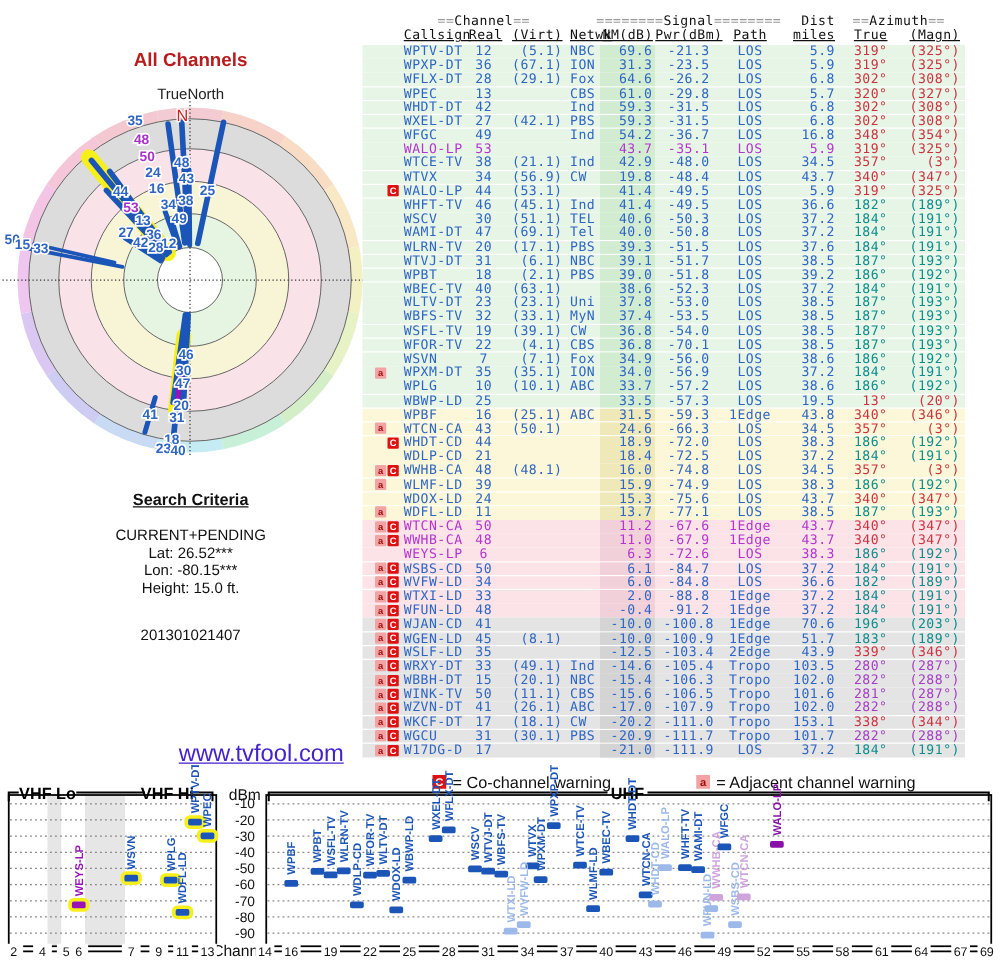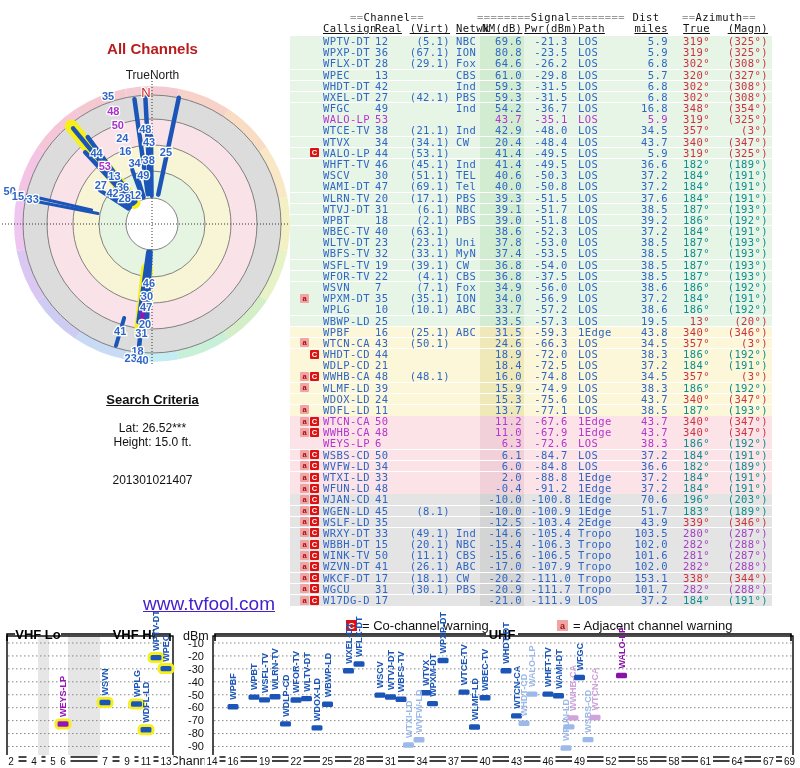--- a/index.html
+++ b/index.html
@@ -22,26 +22,26 @@
   .hu{text-decoration:underline;}
   .eq{color:#9a9a9a;}
   .trow{position:absolute;left:0;width:482px;height:10.6px;line-height:10.8px;}
   .trow .nmband{position:absolute;left:190px;width:44px;top:0;height:10.6px;}
   .band-green{background:#e6f5e6;} .band-green .nmband{background:#d2ecd2;}
   .band-yellow{background:#fbf7d8;} .band-yellow .nmband{background:#efe9ba;}
   .band-pink{background:#fbe3e8;} .band-pink .nmband{background:#f2d0d9;}
   .band-gray{background:#e4e4e4;} .band-gray .nmband{background:#d4d4d4;}
   .cell{position:absolute;white-space:pre;z-index:2;}
   .c-cs{left:33px;width:62px;}
-  .c-re{left:85px;width:24px;text-align:left;}
+  .c-re{left:85px;width:24px;text-align:center;}
   .c-vi{left:110px;width:50px;text-align:right;}
   .c-nw{left:166px;width:34px;}
   .c-nm{left:192px;width:40px;text-align:right;}
   .c-pw{left:234px;width:54px;text-align:center;}
-  .c-pa{left:288px;width:44px;text-align:left;}
+  .c-pa{left:288px;width:44px;text-align:center;}
   .c-mi{left:334px;width:44px;text-align:right;}
   .c-tr{left:380px;width:40px;text-align:right;}
   .c-mg{left:422px;width:56px;text-align:right;}
   .v{color:#2f66c4;}
   .an .v{color:#b435cf;}
   .azr{color:#cc3340;} .azt{color:#0e8d8d;} .azp{color:#a43fc4;}
   .badge{position:absolute;top:0.5px;width:9px;height:9px;font-size:7.5px;line-height:9.5px;
          text-align:center;font-weight:bold;z-index:3;border-radius:1px;
          font-family:"Liberation Sans",sans-serif;letter-spacing:0;}
   .bA{left:10px;background:#f2a3a3;color:#a01010;}
@@ -133,36 +133,38 @@
       <text x="130.72491275452862" y="362.3256143209387" text-anchor="middle" font-family="Liberation Sans,sans-serif" font-size="11" font-weight="bold" fill="#2f66c4" stroke="#fff" stroke-width="2.6" paint-order="stroke">23</text>
       <text x="142.51311957079903" y="363.6687108353361" text-anchor="middle" font-family="Liberation Sans,sans-serif" font-size="11" font-weight="bold" fill="#2f66c4" stroke="#fff" stroke-width="2.6" paint-order="stroke">40</text>
       <text x="120.19028139316069" y="335.3878103052376" text-anchor="middle" font-family="Liberation Sans,sans-serif" font-size="11" font-weight="bold" fill="#2f66c4" stroke="#fff" stroke-width="2.6" paint-order="stroke">41</text>
       <text x="146" y="97" text-anchor="middle" font-family="Liberation Sans,sans-serif" font-size="13" fill="#cc2222" stroke="#fff" stroke-width="2" paint-order="stroke">N</text>
     </svg>
 <div class="abs" id="radar-title">All Channels</div>
 <div class="abs" id="true-north">TrueNorth</div>
 
 <div class="abs" id="search-box">
   <div id="search-heading">Search Criteria</div>
+  <div>CURRENT+PENDING</div>
   <div>Lat: 26.52***</div>
+  <div>Lon: -80.15***</div>
   <div>Height: 15.0 ft.</div>
   <div id="search-db">
     <div>201301021407</div>
   </div>
 </div>
 
 <div class="abs" id="site-link">
   <a href="#">www.tvfool.com</a>
 </div>
 
 <div class="abs" id="tbl">
   <div class="hrow" style="top:0">
     <span class="hcell" style="left:60px;width:110px;"><span class="eq">==</span><span>Channel</span><span class="eq">==</span></span>
     <span class="hcell" style="left:185px;width:152px;text-align:center"><span class="eq">========</span><span>Signal</span><span class="eq">========</span></span>
-    <span class="hcell" style="left:336px;width:40px;text-align:center">Dist</span>
+    <span class="hcell" style="left:351px;width:40px;text-align:left">Dist</span>
     <span class="hcell" style="left:380px;width:98px;text-align:center"><span class="eq">==</span><span>Azimuth</span><span class="eq">==</span></span>
   </div>
   <div class="hrow" style="top:11px">
     <span class="hcell hu" style="left:33px">Callsign</span>
     <span class="hcell hu c-re">Real</span>
     <span class="hcell hu c-vi">(Virt)</span>
     <span class="hcell hu c-nw">Netwk</span>
     <span class="hcell hu c-nm">NM(dB)</span>
     <span class="hcell hu" style="left:230px;width:58px;text-align:right">Pwr(dBm)</span>
     <span class="hcell hu c-pa">Path</span>
@@ -183,21 +185,21 @@
           <span class="cell c-mi v">5.9</span>
           <span class="cell c-tr azr">319°</span>
           <span class="cell c-mg azr">(325°)</span>
         </div>
         <div class="trow band-green" style="top:35.18px">
           <span class="nmband"></span>
           <span class="cell c-cs v">WPXP-DT</span>
           <span class="cell c-re v">36</span>
           <span class="cell c-vi v">(67.1)</span>
           <span class="cell c-nw v">ION</span>
-          <span class="cell c-nm v">80.8</span>
+          <span class="cell c-nm v">31.3</span>
           <span class="cell c-pw v">-23.5</span>
           <span class="cell c-pa v">LOS</span>
           <span class="cell c-mi v">5.9</span>
           <span class="cell c-tr azr">319°</span>
           <span class="cell c-mg azr">(325°)</span>
         </div>
         <div class="trow band-green" style="top:46.36px">
           <span class="nmband"></span>
           <span class="cell c-cs v">WFLX-DT</span>
           <span class="cell c-re v">28</span>
@@ -285,23 +287,23 @@
           <span class="cell c-pw v">-48.0</span>
           <span class="cell c-pa v">LOS</span>
           <span class="cell c-mi v">34.5</span>
           <span class="cell c-tr azr">357°</span>
           <span class="cell c-mg azr">(3°)</span>
         </div>
         <div class="trow band-green" style="top:124.62px">
           <span class="nmband"></span>
           <span class="cell c-cs v">WTVX</span>
           <span class="cell c-re v">34</span>
-          <span class="cell c-vi v">(34.1)</span>
+          <span class="cell c-vi v">(56.9)</span>
           <span class="cell c-nw v">CW</span>
-          <span class="cell c-nm v">20.4</span>
+          <span class="cell c-nm v">19.8</span>
           <span class="cell c-pw v">-48.4</span>
           <span class="cell c-pa v">LOS</span>
           <span class="cell c-mi v">43.7</span>
           <span class="cell c-tr azr">340°</span>
           <span class="cell c-mg azr">(347°)</span>
         </div>
         <div class="trow band-green" style="top:135.80px">
           <span class="nmband"></span>
           <span class="badge bC">C</span>
           <span class="cell c-cs v">WALO-LP</span>
@@ -445,21 +447,21 @@
           <span class="cell c-tr azt">187°</span>
           <span class="cell c-mg azt">(193°)</span>
         </div>
         <div class="trow band-green" style="top:258.78px">
           <span class="nmband"></span>
           <span class="cell c-cs v">WFOR-TV</span>
           <span class="cell c-re v">22</span>
           <span class="cell c-vi v">(4.1)</span>
           <span class="cell c-nw v">CBS</span>
           <span class="cell c-nm v">36.8</span>
-          <span class="cell c-pw v">-37.5</span>
+          <span class="cell c-pw v">-70.1</span>
           <span class="cell c-pa v">LOS</span>
           <span class="cell c-mi v">38.5</span>
           <span class="cell c-tr azt">187°</span>
           <span class="cell c-mg azt">(193°)</span>
         </div>
         <div class="trow band-green" style="top:269.96px">
           <span class="nmband"></span>
           <span class="cell c-cs v">WSVN</span>
           <span class="cell c-re v">7</span>
           <span class="cell c-vi v">(7.1)</span>

